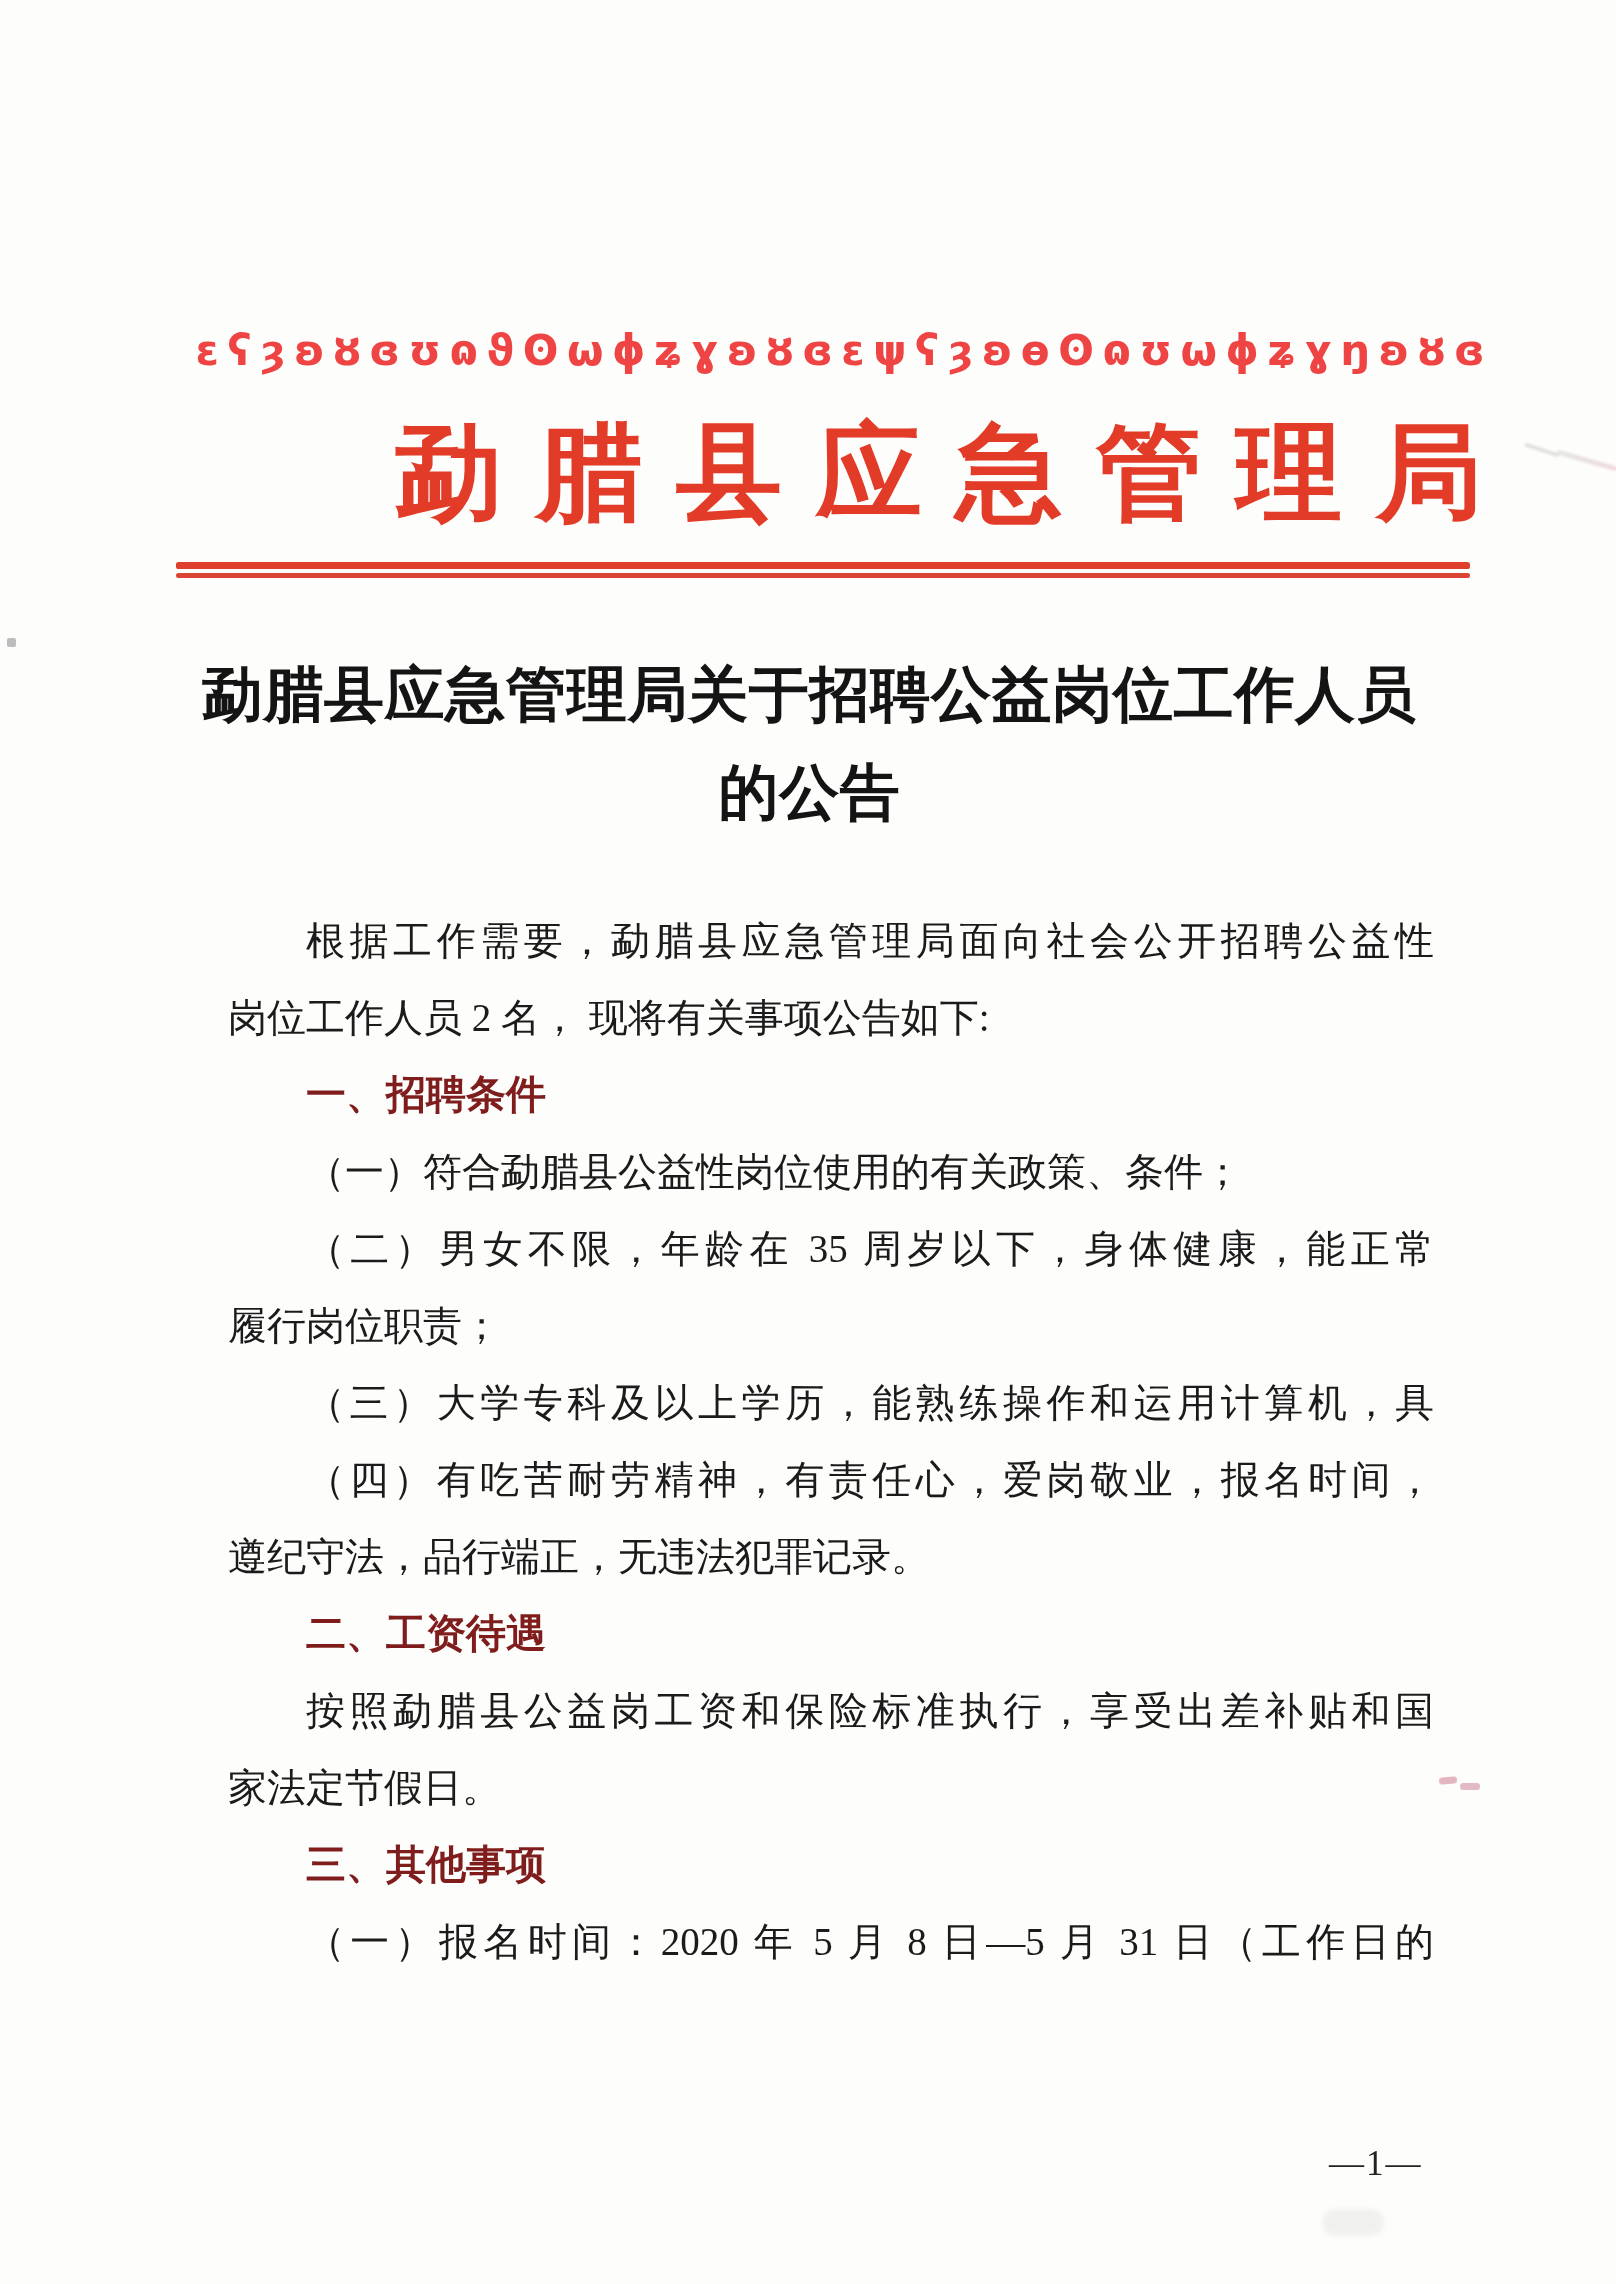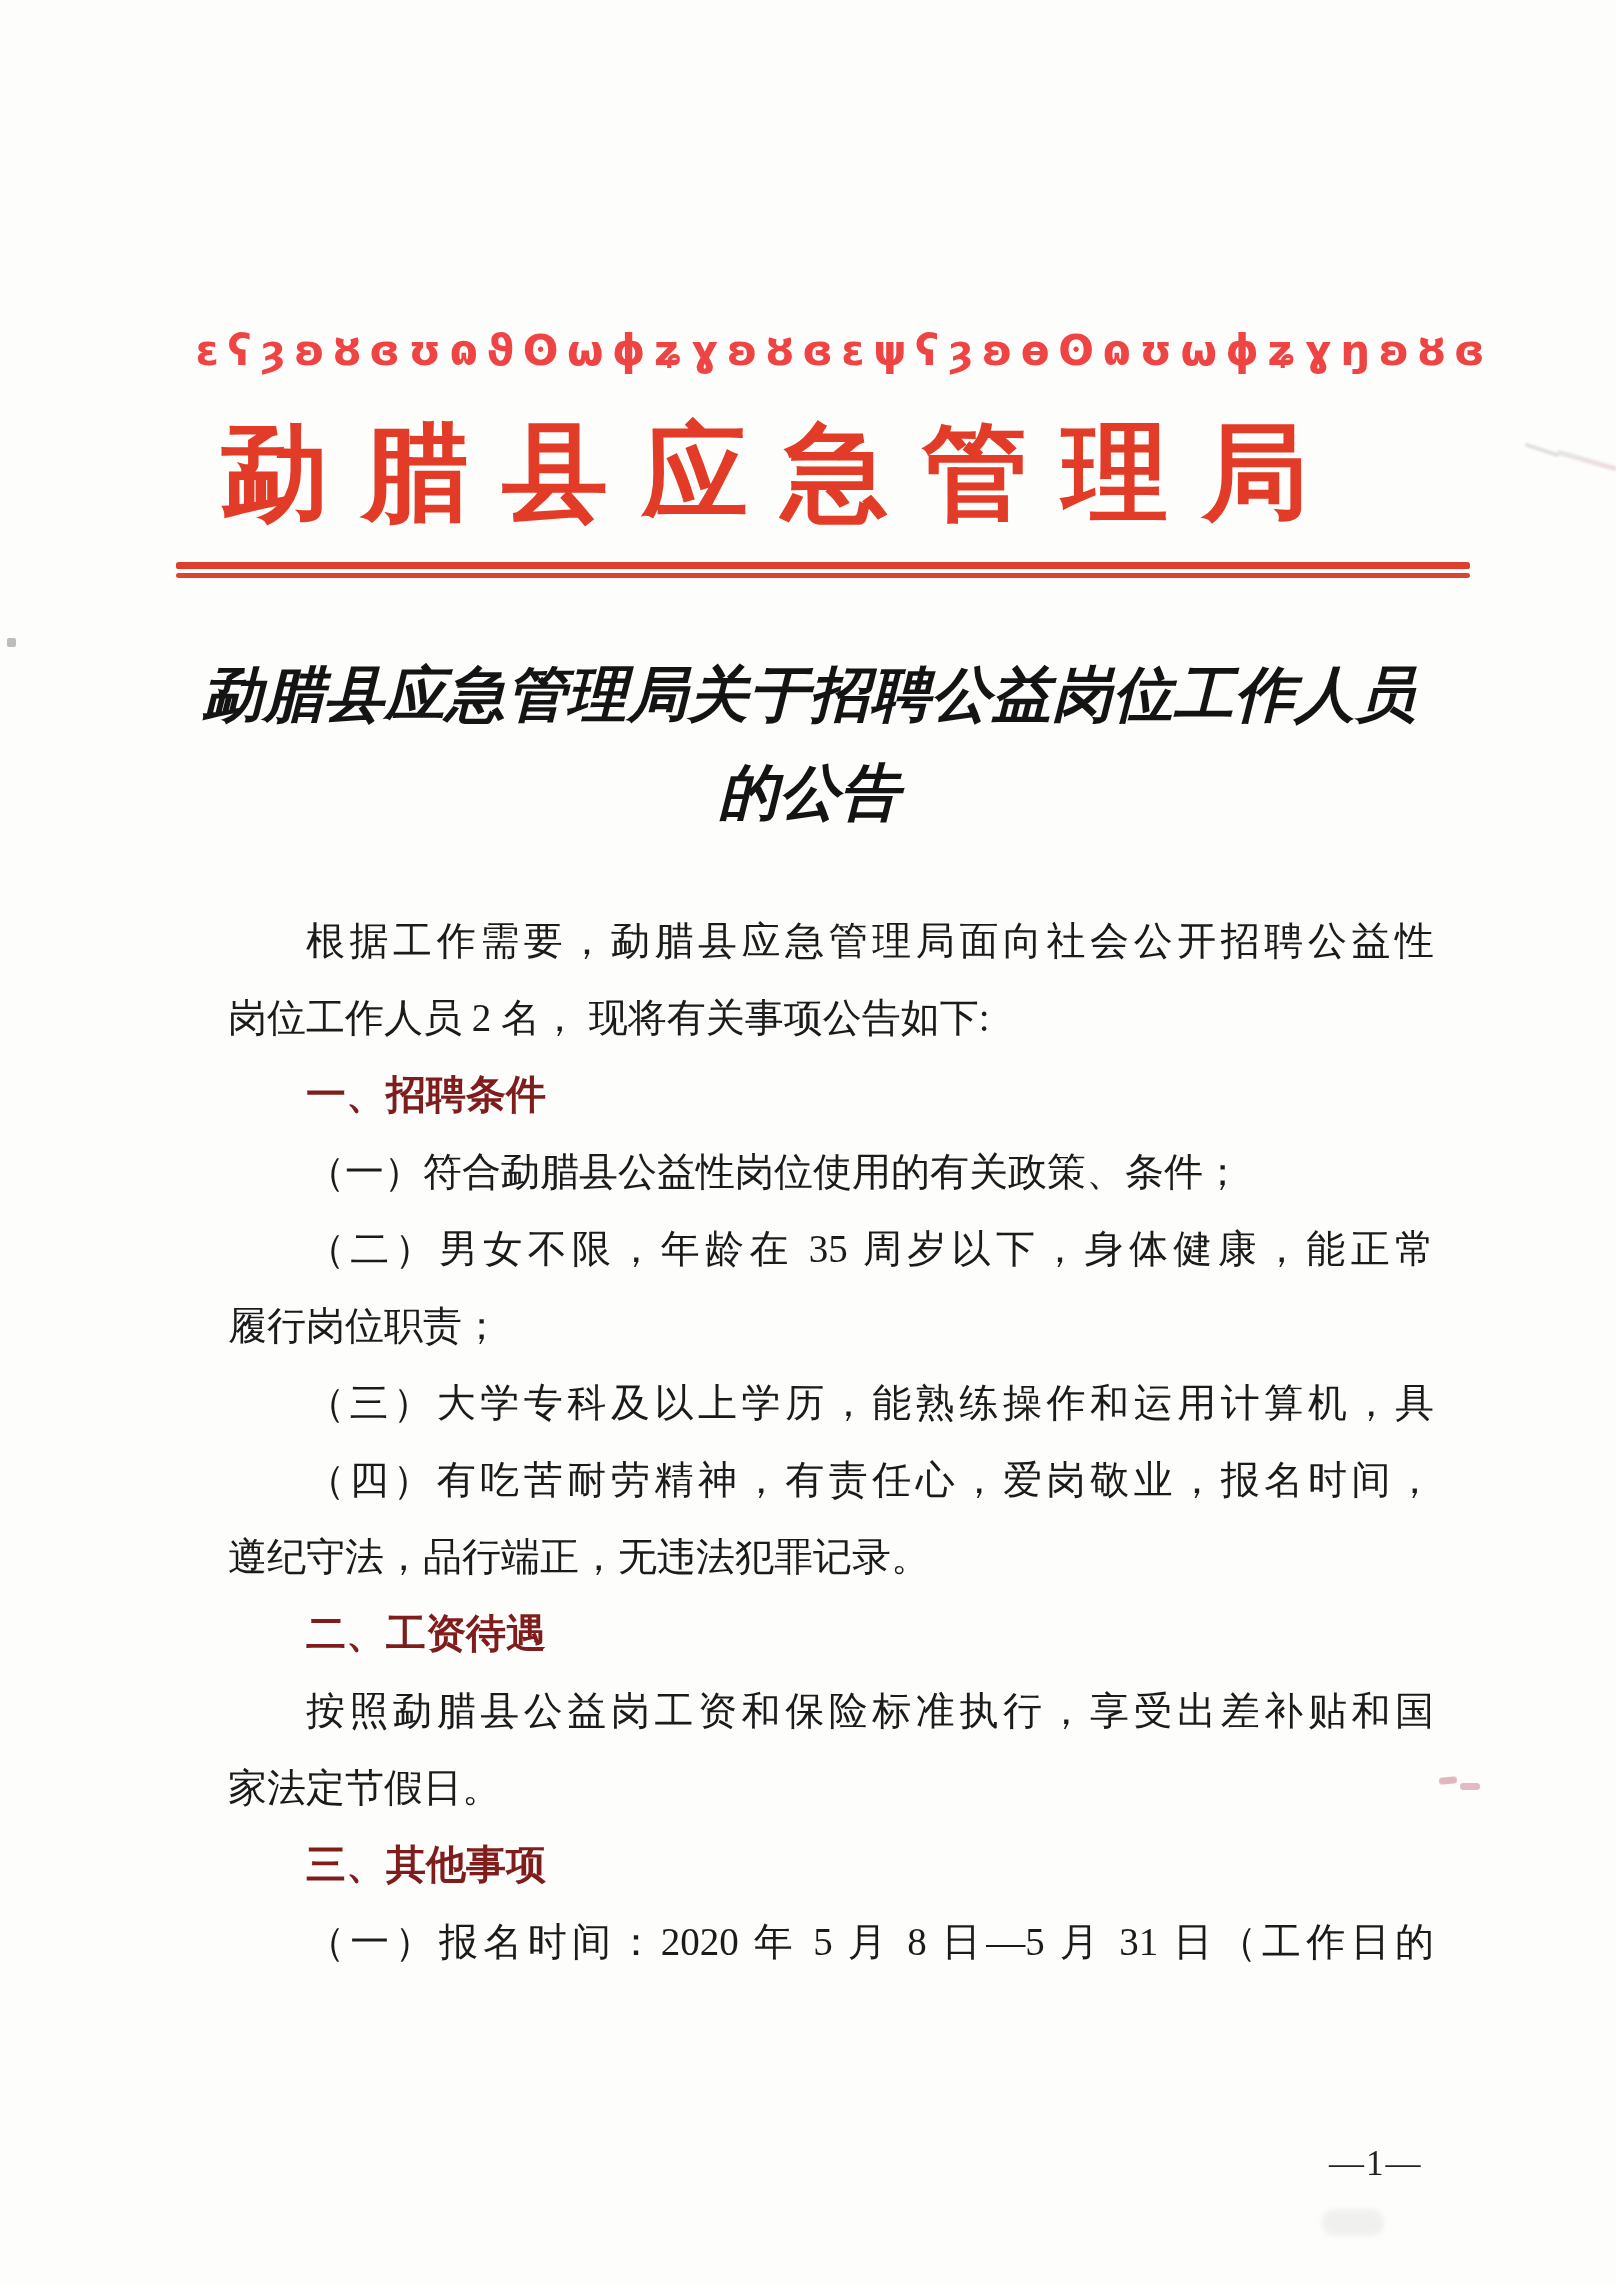--- a/index.html
+++ b/index.html
@@ -19,41 +19,40 @@
     text-align:center;
     font-family:"DejaVu Sans", sans-serif;
     font-size:42px; line-height:91px;
     letter-spacing:8.5px;
     padding-left:19.5px;
     color:#ef4444;
     font-weight:600;
   }
   .agency{
     left:176px; top:412px; width:1294px;
-    text-align:left;
+    text-align:right;
     font-family:"Liberation Serif", serif;
     font-weight:bold;
     font-size:106px; line-height:124px;
     letter-spacing:34px;
     padding-left:46px;
     color:#e23c28;
   }
   .rule{left:176px; width:1294px; background:#dd3f2c; border-radius:2.6px;}
   .rule-top{top:562px; height:6.5px;}
   .rule-bottom{top:573px; height:4.6px; background:#db4433;}
 
   
   .doc-title{
     left:176px; top:646px; width:1267px;
     text-align:center;
     font-weight:bold;
     font-size:60px; line-height:98px;
     color:#141414;
     letter-spacing:0.7px;
-    font-style:italic;
   }
 
   
   .body-col{
     left:228px; top:902px; width:1206px;
     font-size:39px; line-height:77px;
   }
   .line{height:77px; white-space:normal;}
   .indent{text-indent:78px;}
   .full{text-align:justify; text-align-last:justify;}

